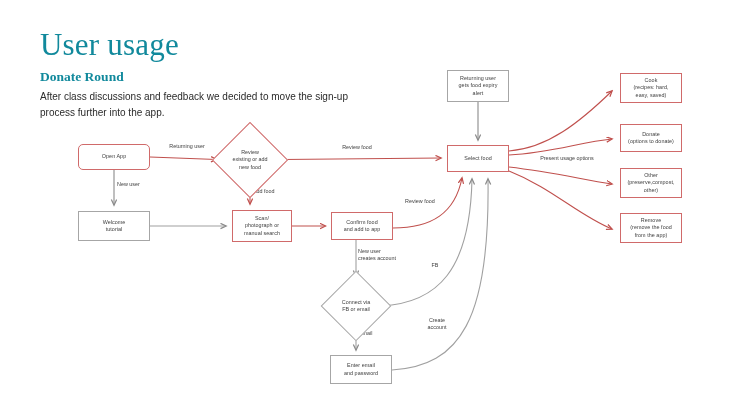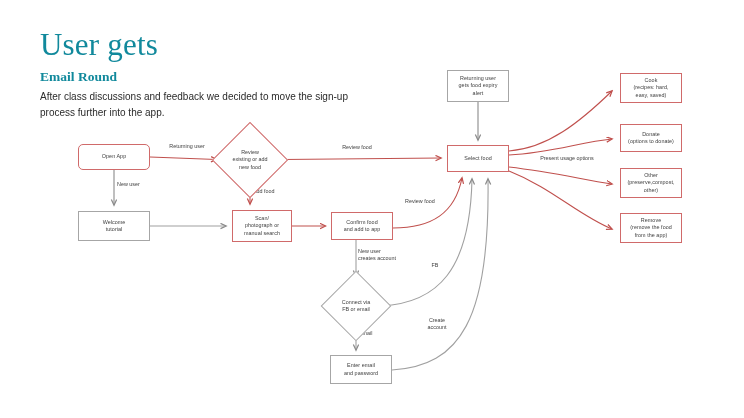--- a/index.html
+++ b/index.html
@@ -116,22 +116,22 @@
     text-align: center;
     white-space: pre-line;
   }
 </style>
 </head>
 <body>
 
 <div id="page">
 
   <div id="header">
-    <div id="slide-title">User gets</div>
-    <div id="slide-subtitle">Email Round</div>
+    <div id="slide-title">User usage</div>
+    <div id="slide-subtitle">Donate Round</div>
     <div id="slide-body">After class discussions and feedback we decided to move the sign-up process further into the app.</div>
   </div>
 
   <div id="flow">
 
     <svg id="edges" viewBox="0 0 744 418" width="744" height="418">
       <defs>
         <marker id="ar-red" markerWidth="7" markerHeight="7" refX="5.4" refY="2.6" orient="auto" markerUnits="strokeWidth">
           <path d="M0.4,0.2 L5.6,2.6 L0.4,5.0" fill="none" stroke="#c0504d" stroke-width="1.1"></path>
         </marker>

